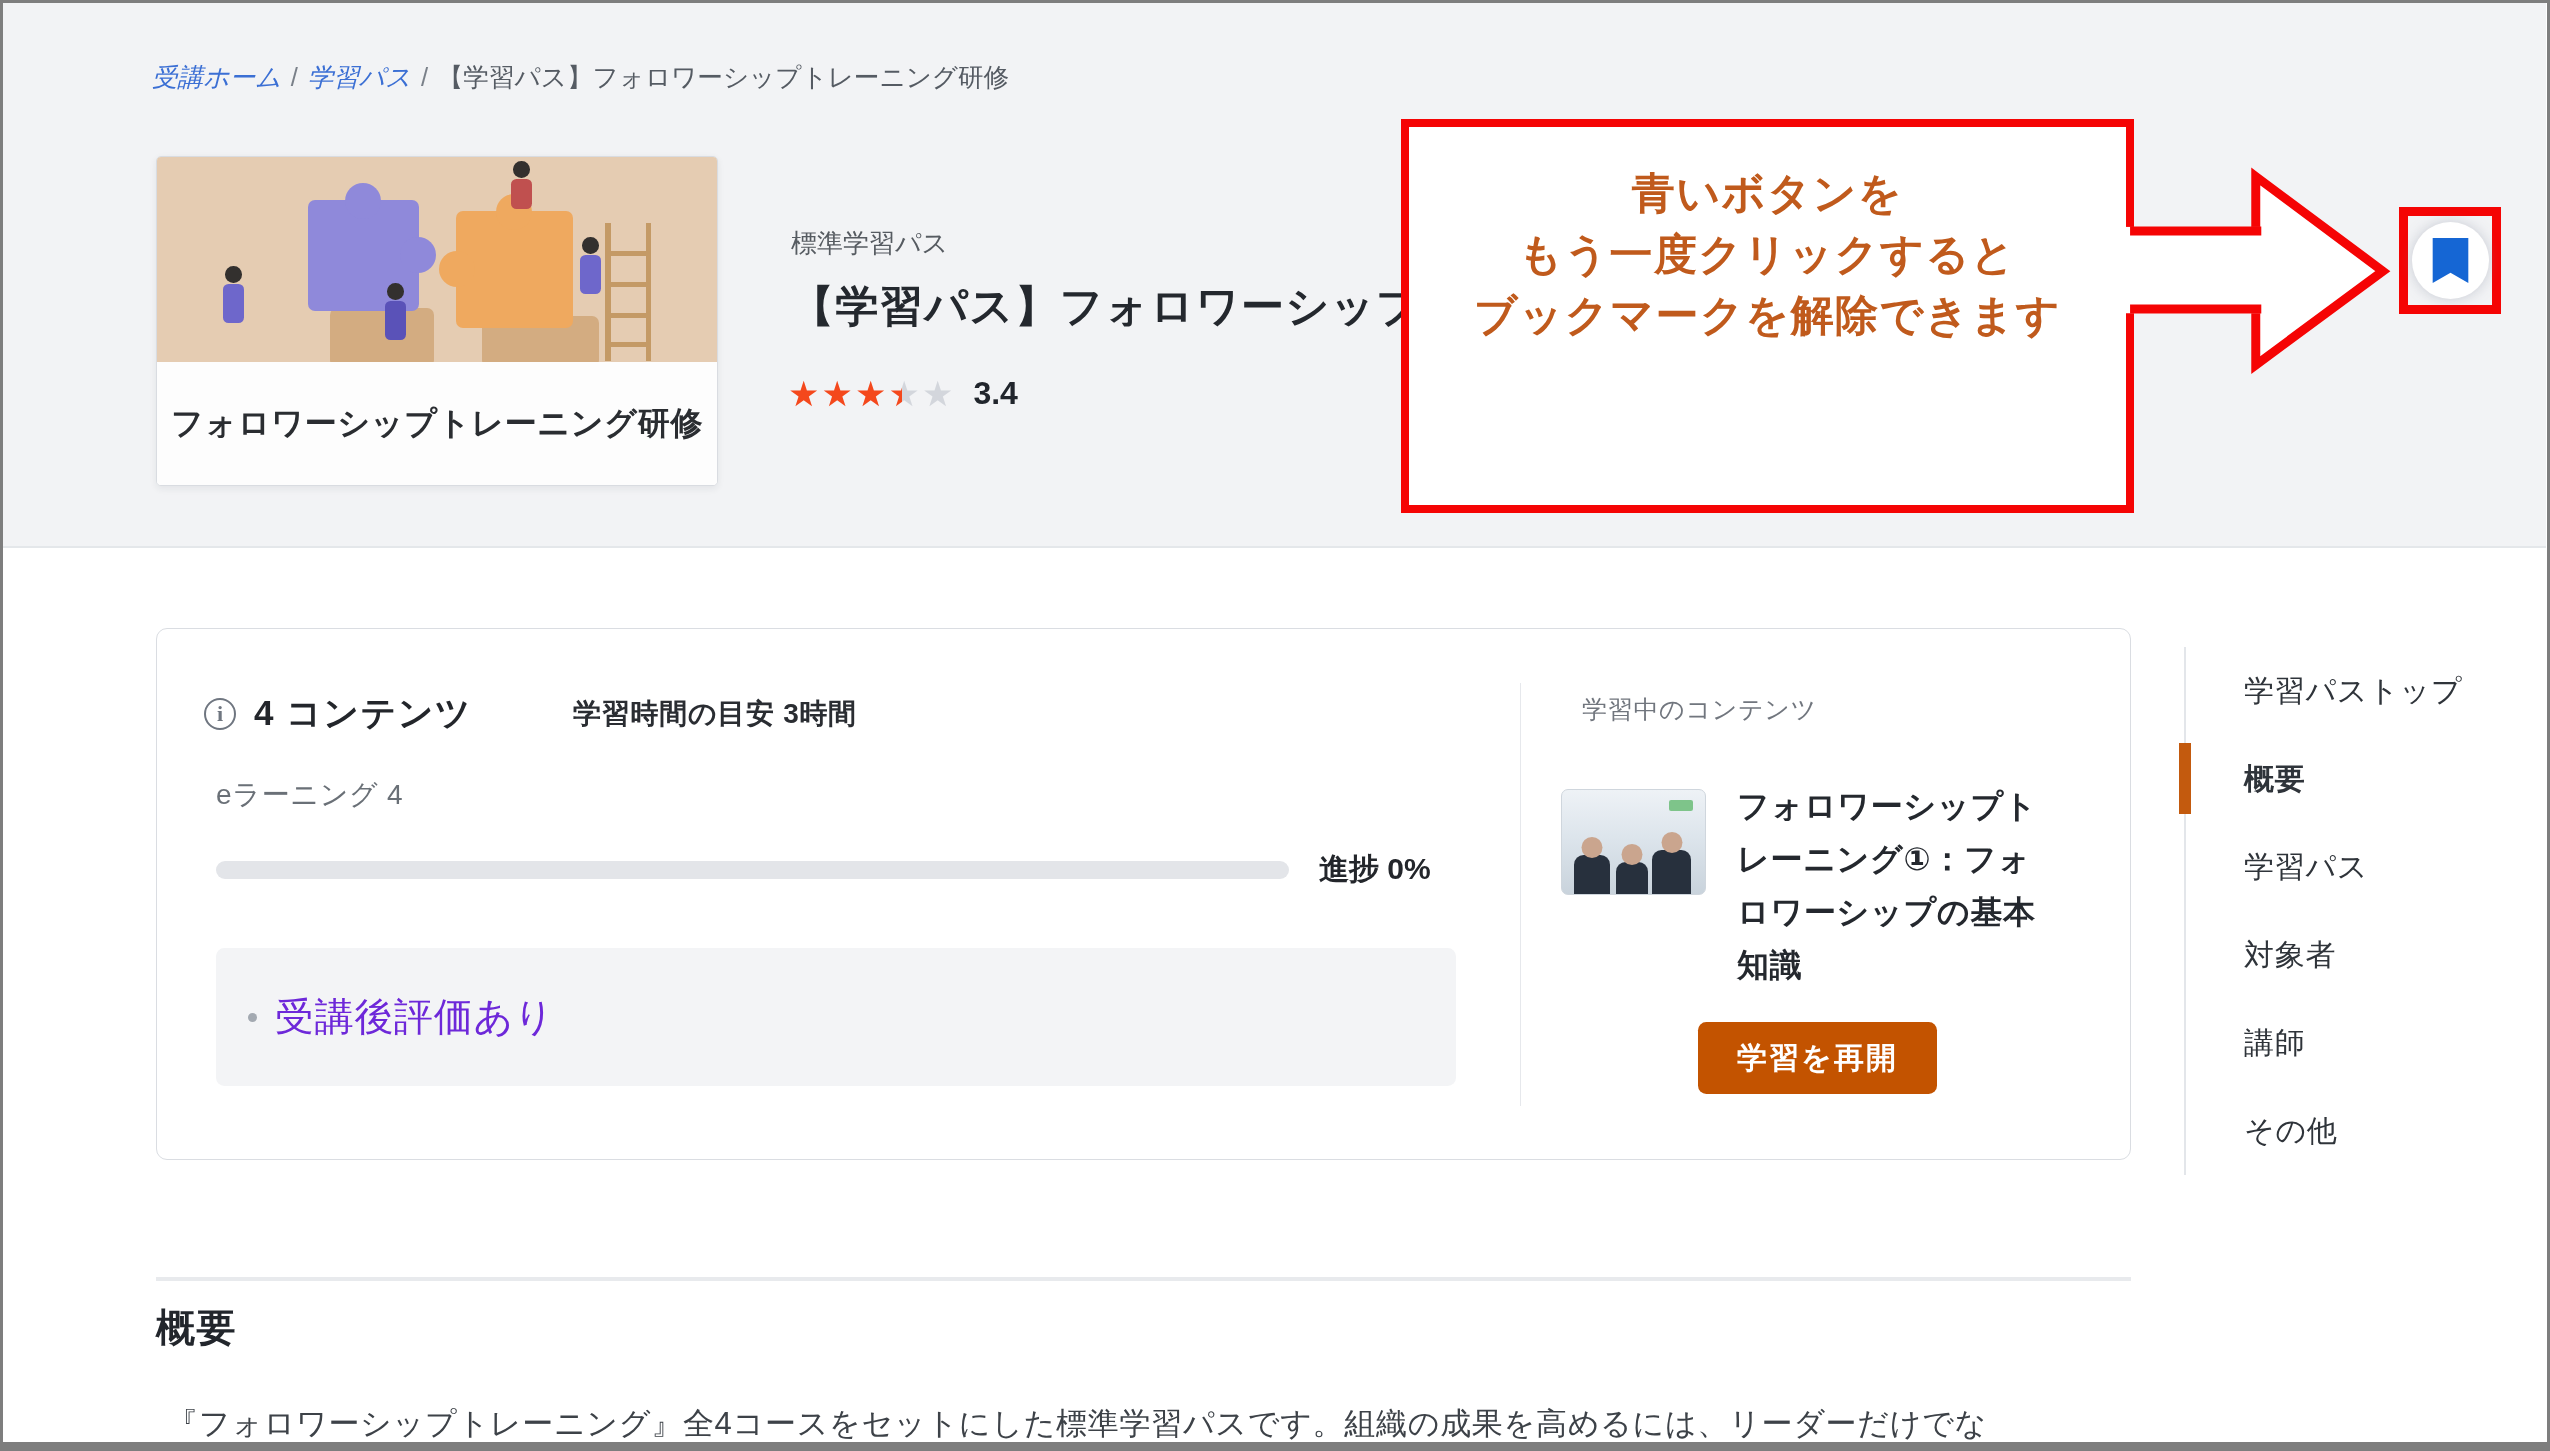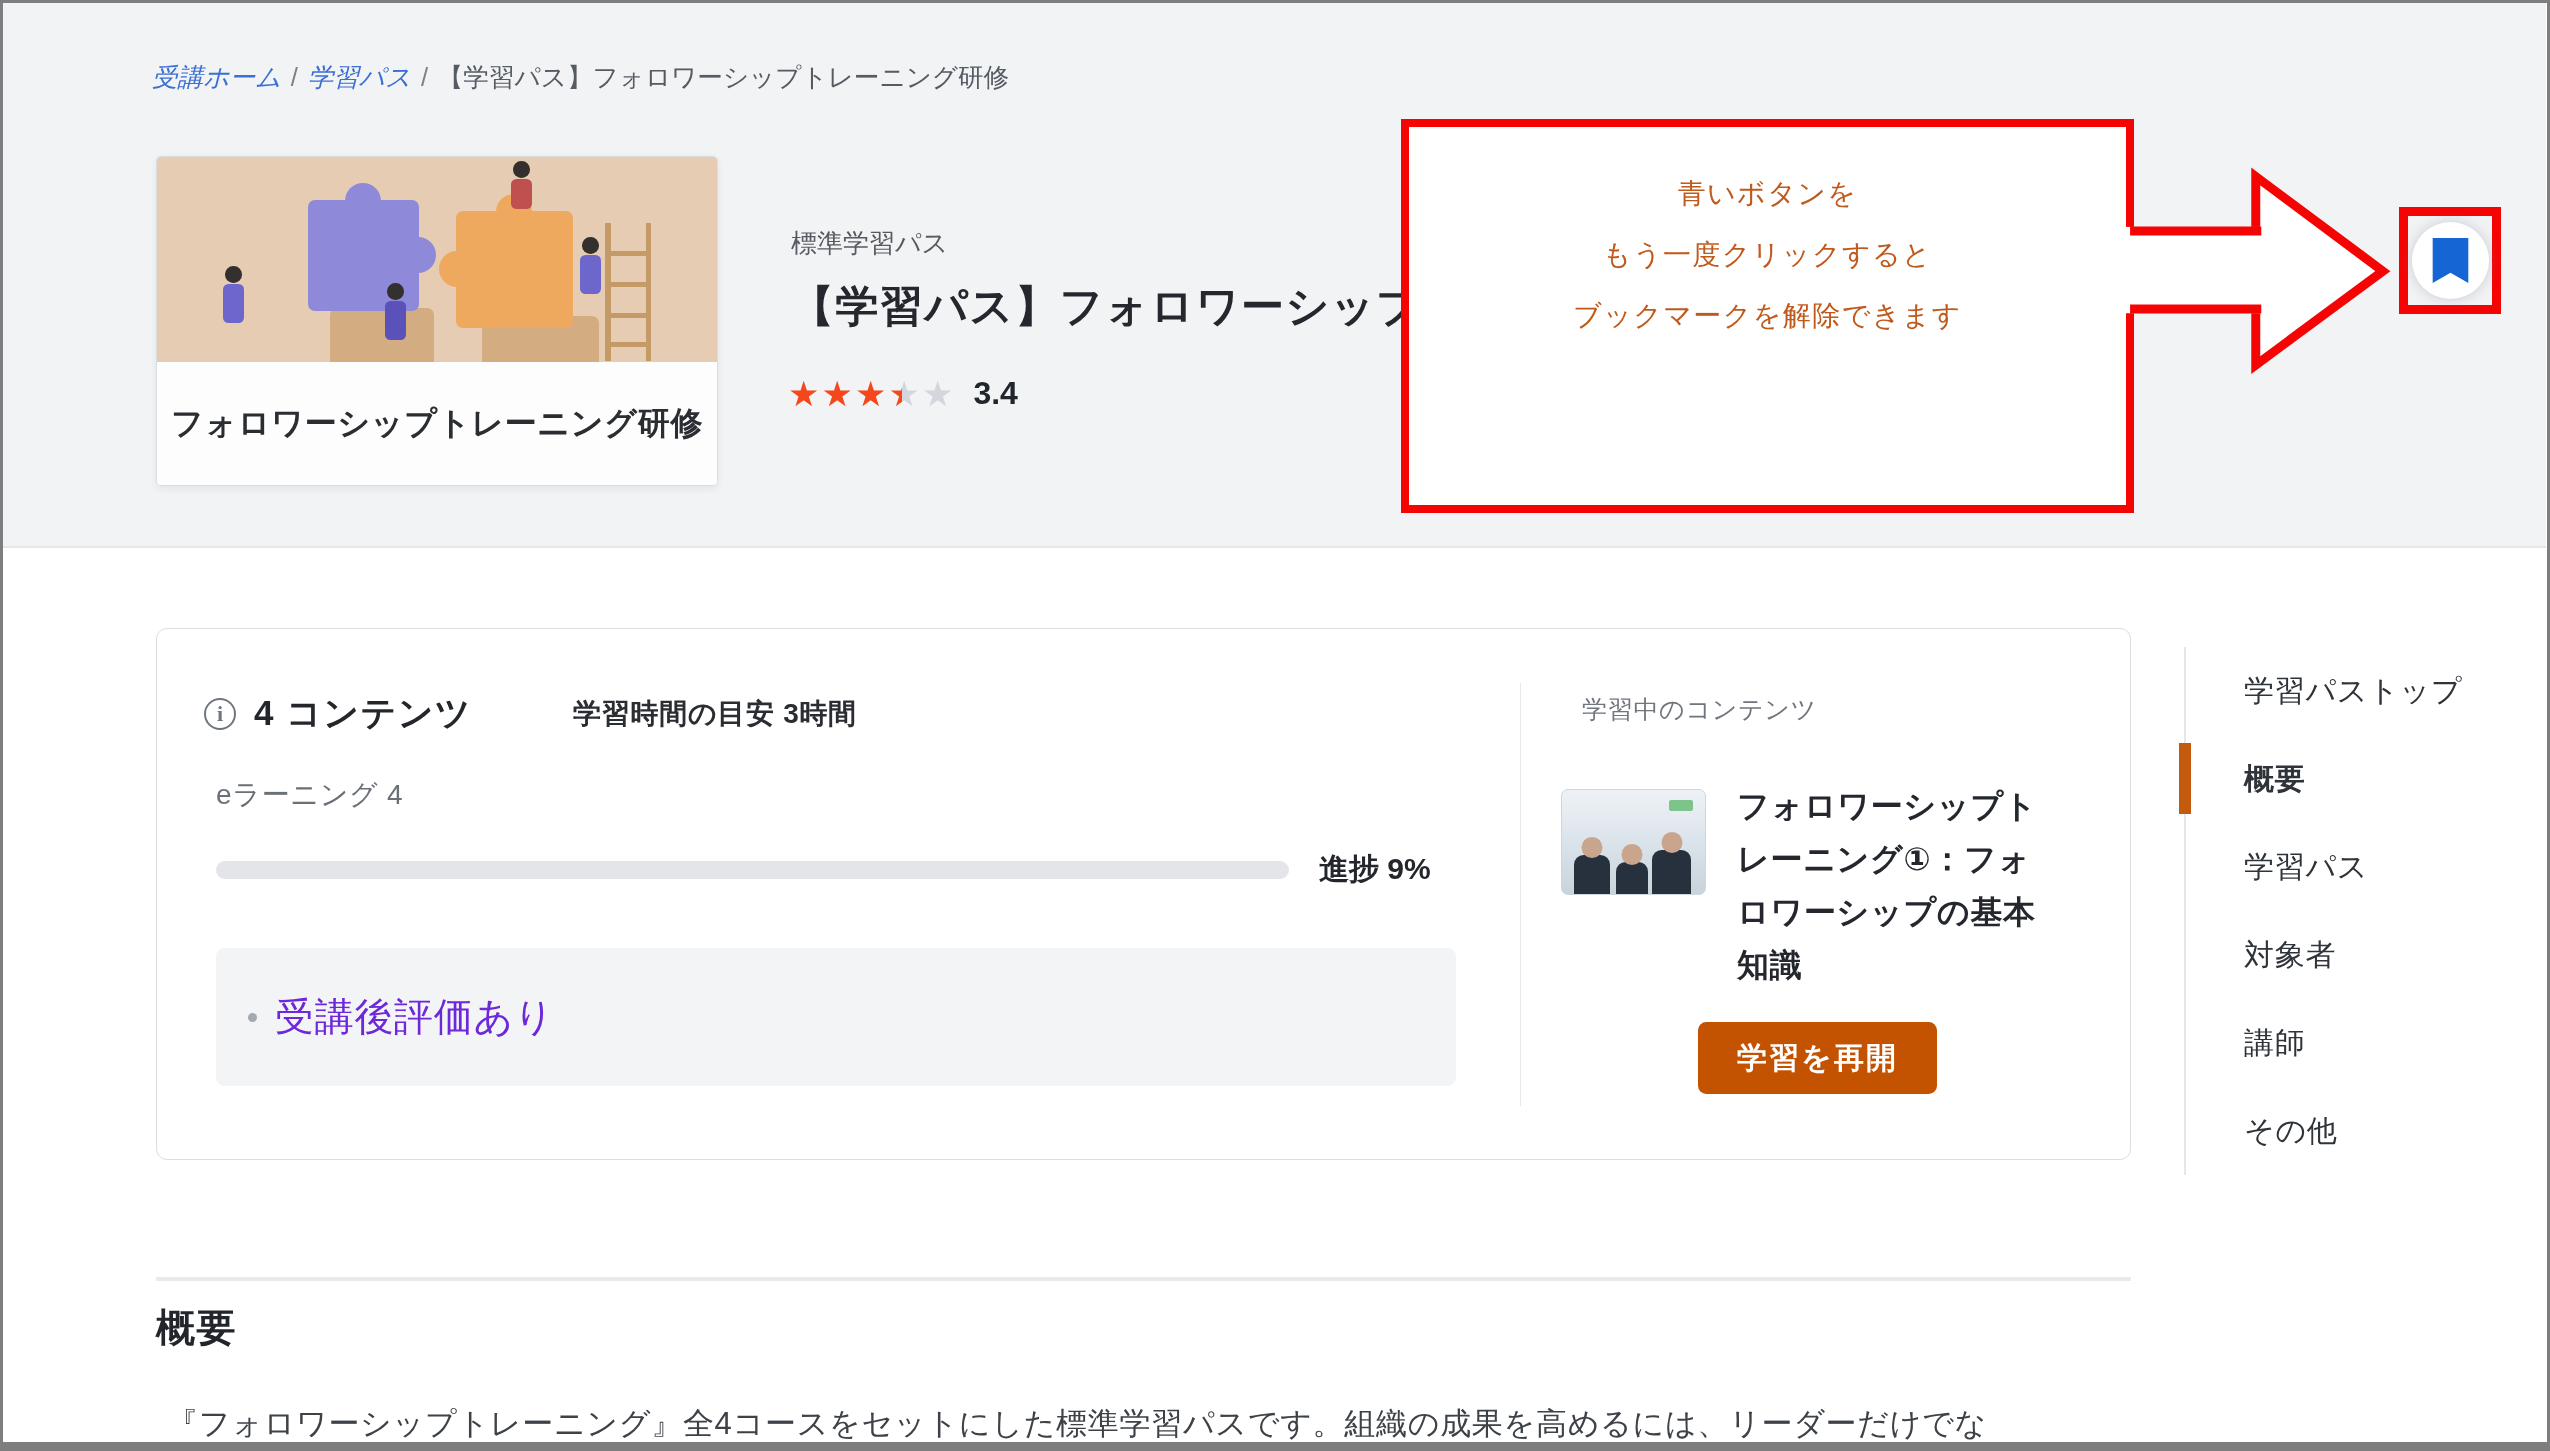--- a/index.html
+++ b/index.html
@@ -66,21 +66,21 @@
   .rating .score{ margin-left:18px; font-size:32px; font-weight:bold; color:#21252c;}
 
   
   .callout{
     position:absolute; left:1398px; top:116px; width:733px; height:394px;
     background:#ffffff; border:8.3px solid #f50404; z-index:5;
     display:flex; flex-direction:column; align-items:center;
     padding-top:36px;
   }
   .callout .line{
-    font-size:28px; font-weight:normal; color:#c05a1c; line-height:61px;
+    font-size:43px; font-weight:bold; color:#c05a1c; line-height:61px;
     letter-spacing:1.4px; white-space:nowrap;
   }
   .arrow-svg{ position:absolute; left:2073px; top:159px; z-index:6;}
 
   
   .bm-highlight{
     position:absolute; left:2396px; top:204px; width:102px; height:107px;
     border:9.7px solid #f50404; z-index:4;
     display:flex; align-items:center; justify-content:center; background:transparent;
   }
@@ -239,21 +239,21 @@
       <div class="info-icon">i</div>
       <div class="contents-count">4 コンテンツ</div>
       <div class="study-time">学習時間の目安 3時間</div>
     </div>
     <div class="elearning">eラーニング 4</div>
 
     <div class="progress-row">
       <div class="progress-track">
         <div class="progress-fill" id="progress-fill" style="width: 0%;"></div>
       </div>
-      <div class="progress-label">進捗 9%</div>
+      <div class="progress-label">進捗 0%</div>
     </div>
 
     <div class="note-box">
       <div class="note-bullet"></div>
       <div class="note-text">受講後評価あり</div>
     </div>
 
     <div class="v-divider"></div>
 
     <div class="learning-now-label">学習中のコンテンツ</div>

